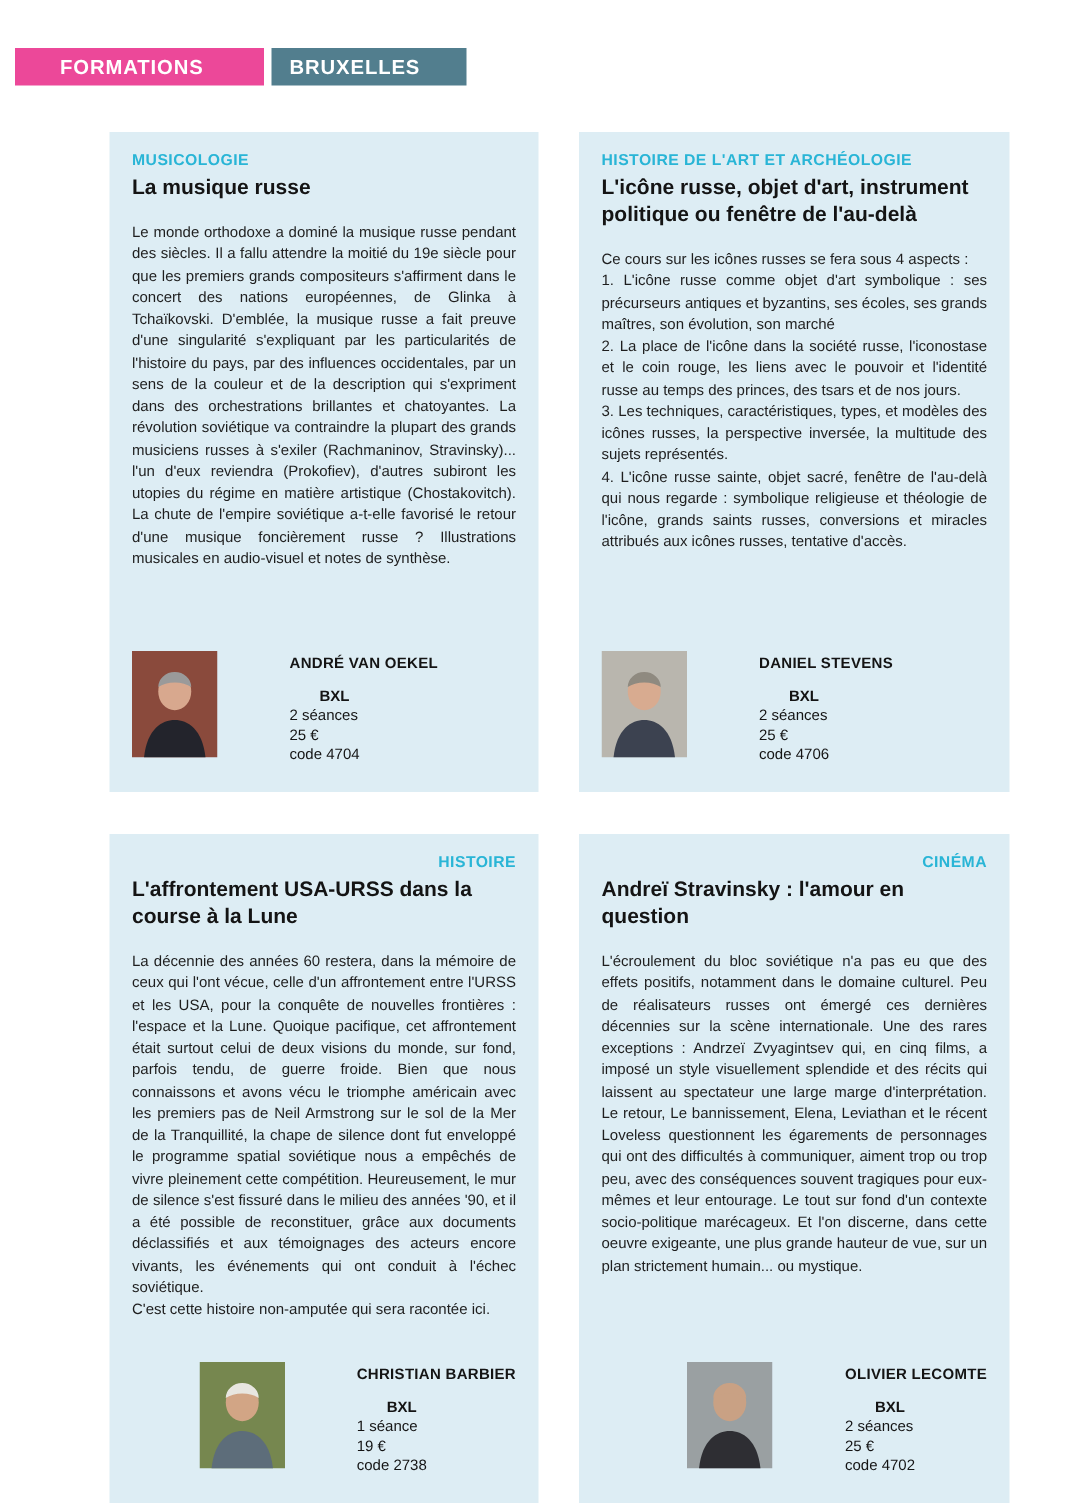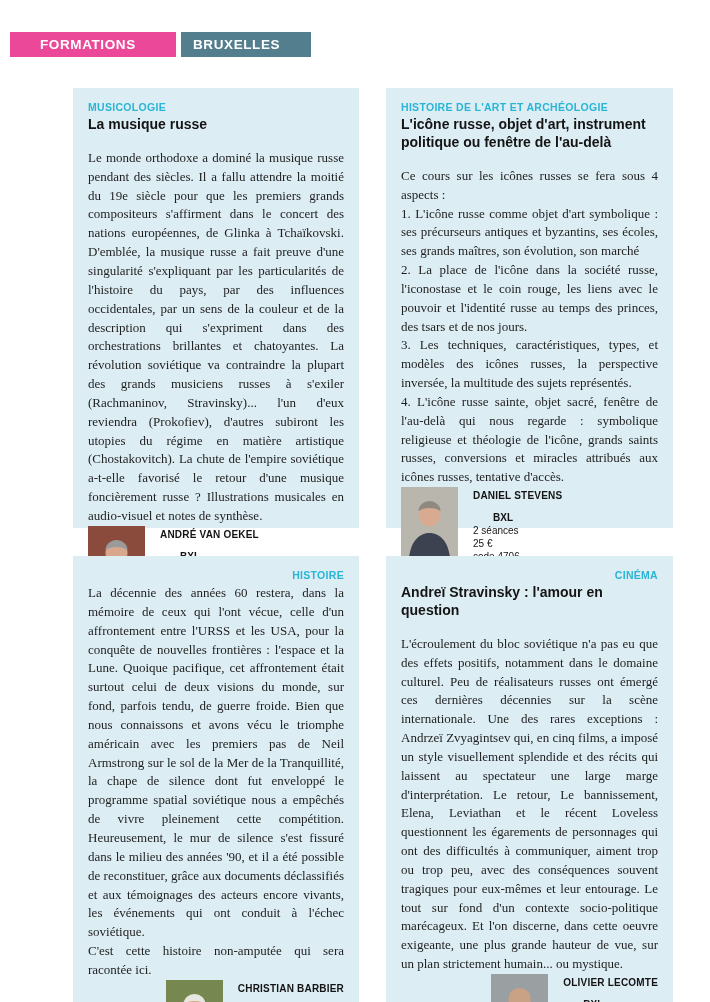--- a/index.html
+++ b/index.html
@@ -15,25 +15,25 @@
 
   
   .cards { position:absolute; left:73px; top:88px; width:693px;
            display:grid; grid-template-columns:286px 287px; column-gap:27px; row-gap:28px; }
   .card { background:#ddedf4; padding:13px 15px 18px; display:flex; flex-direction:column; }
   .card.r1 { height:440px; }
   .card.r2 { height:446px;align-items:flex-end; }
 
   .category { color:#29b5d6; font-weight:bold; font-size:10.5px; letter-spacing:0.3px; margin-bottom:3px; }
   .title { color:#141414; font-weight:bold; font-size:14px; line-height:1.28; margin-bottom:15px; }
-  .body  { color:#1e1e1e; font-size:13px; line-height:1.45; text-align:justify; white-space:pre-line;font-family:Liberation Serif, serif; }
+  .body  { color:#1e1e1e; font-size:10px; line-height:1.45; text-align:justify; white-space:pre-line; }
 
   .instructor { margin-top:auto; display:flex; align-items:flex-start; }
   .portrait { width:57px; height:71px; flex:none; display:block; }
-  .info { margin-left:15px; font-size:10px; color:#141414; padding-top:3px; }
+  .info { margin-left:48px; font-size:10px; color:#141414; padding-top:3px; }
   .info .name { font-weight:bold; letter-spacing:0.2px; margin-bottom:10px; }
   .info .line { line-height:13px; }
   .info .loc  { font-weight:bold;padding-left:20px; }
 </style>
 </head>
 <body>
 
 <div class="page">
 
   <div class="tags">
@@ -84,20 +84,21 @@
           <div class="line loc">BXL</div>
           <div class="line">2 séances</div>
           <div class="line">25 €</div>
           <div class="line">code 4706</div>
         </div>
       </div>
     </div>
 
     <div class="card r2">
       <div class="category">HISTOIRE</div>
+      <div class="title">L'affrontement USA-URSS dans la course à la Lune</div>
       <div class="body">La décennie des années 60 restera, dans la mémoire de ceux qui l'ont vécue, celle d'un affrontement entre l'URSS et les USA, pour la conquête de nouvelles frontières : l'espace et la Lune. Quoique pacifique, cet affrontement était surtout celui de deux visions du monde, sur fond, parfois tendu, de guerre froide. Bien que nous connaissons et avons vécu le triomphe américain avec les premiers pas de Neil Armstrong sur le sol de la Mer de la Tranquillité, la chape de silence dont fut enveloppé le programme spatial soviétique nous a empêchés de vivre pleinement cette compétition. Heureusement, le mur de silence s'est fissuré dans le milieu des années '90, et il a été possible de reconstituer, grâce aux documents déclassifiés et aux témoignages des acteurs encore vivants, les événements qui ont conduit à l'échec soviétique.
 C'est cette histoire non-amputée qui sera racontée ici.</div>
       <div class="instructor">
         <svg class="portrait" viewBox="0 0 57 71">
           <rect width="57" height="71" fill="#76874f"></rect>
           <path d="M8,71 C10,52 20,46 28.5,46 C37,46 47,52 49,71 Z" fill="#5d6d7a"></path>
           <ellipse cx="28.5" cy="27" rx="11" ry="12.5" fill="#d2a585"></ellipse>
           <path d="M17.5,24 A11,10 0 0 1 39.5,24 A14,8 0 0 0 17.5,24 Z" fill="#e8e6e0"></path>
         </svg>
         <div class="info">

